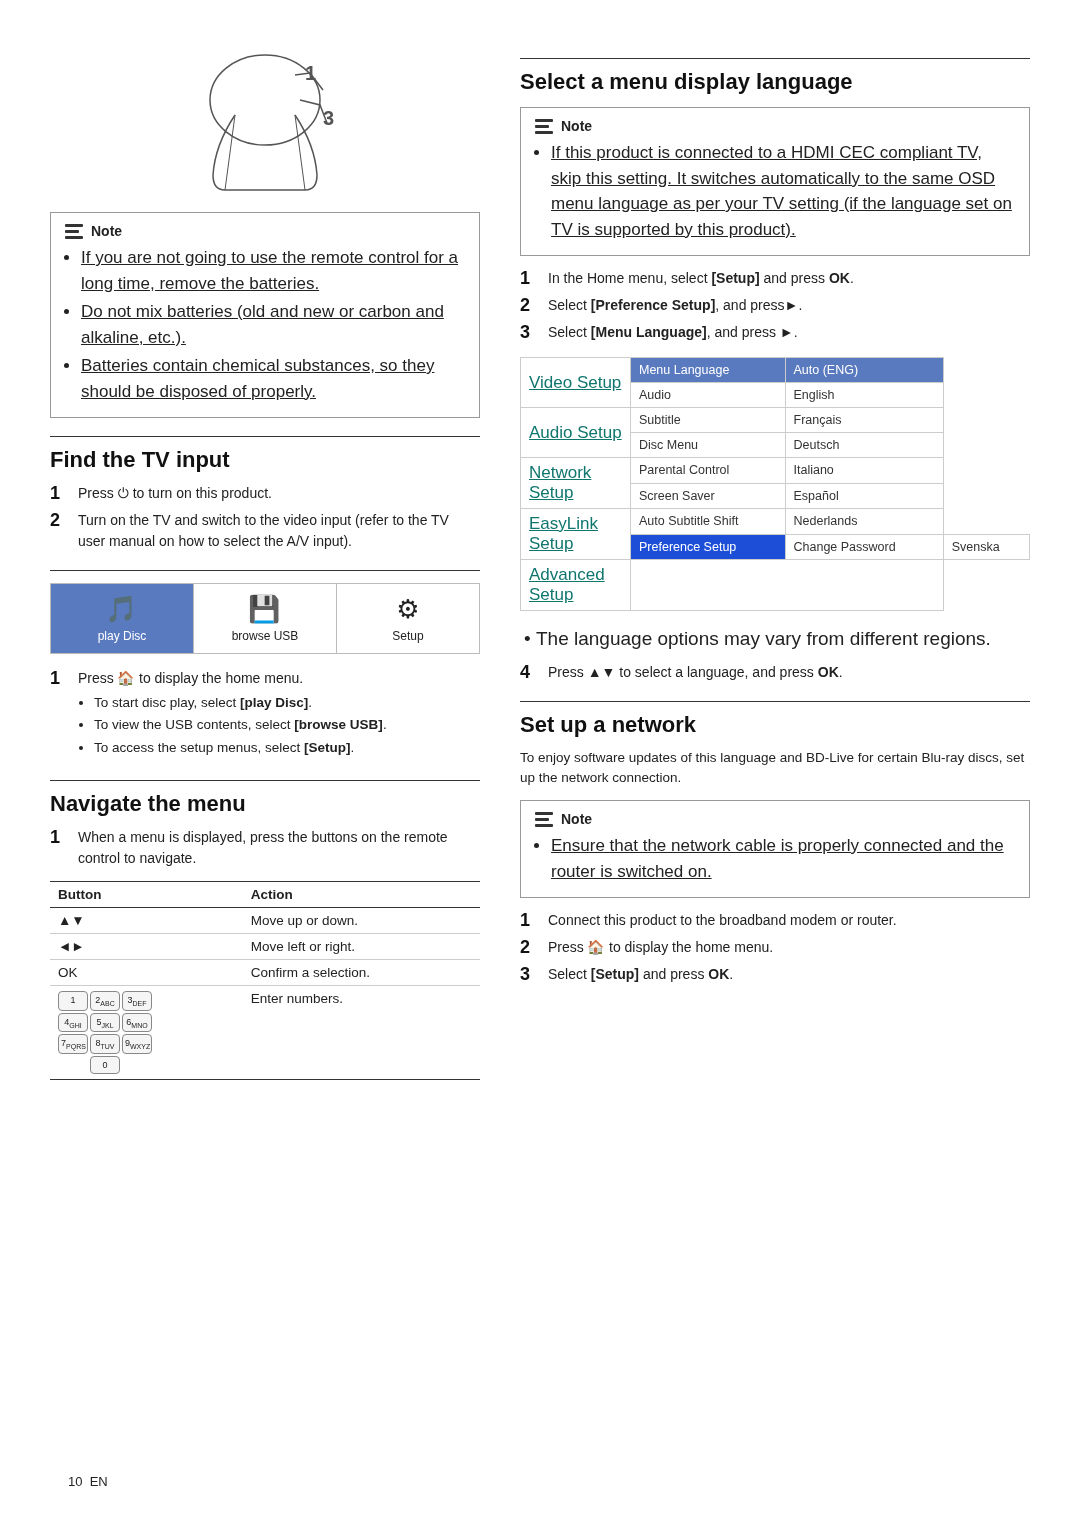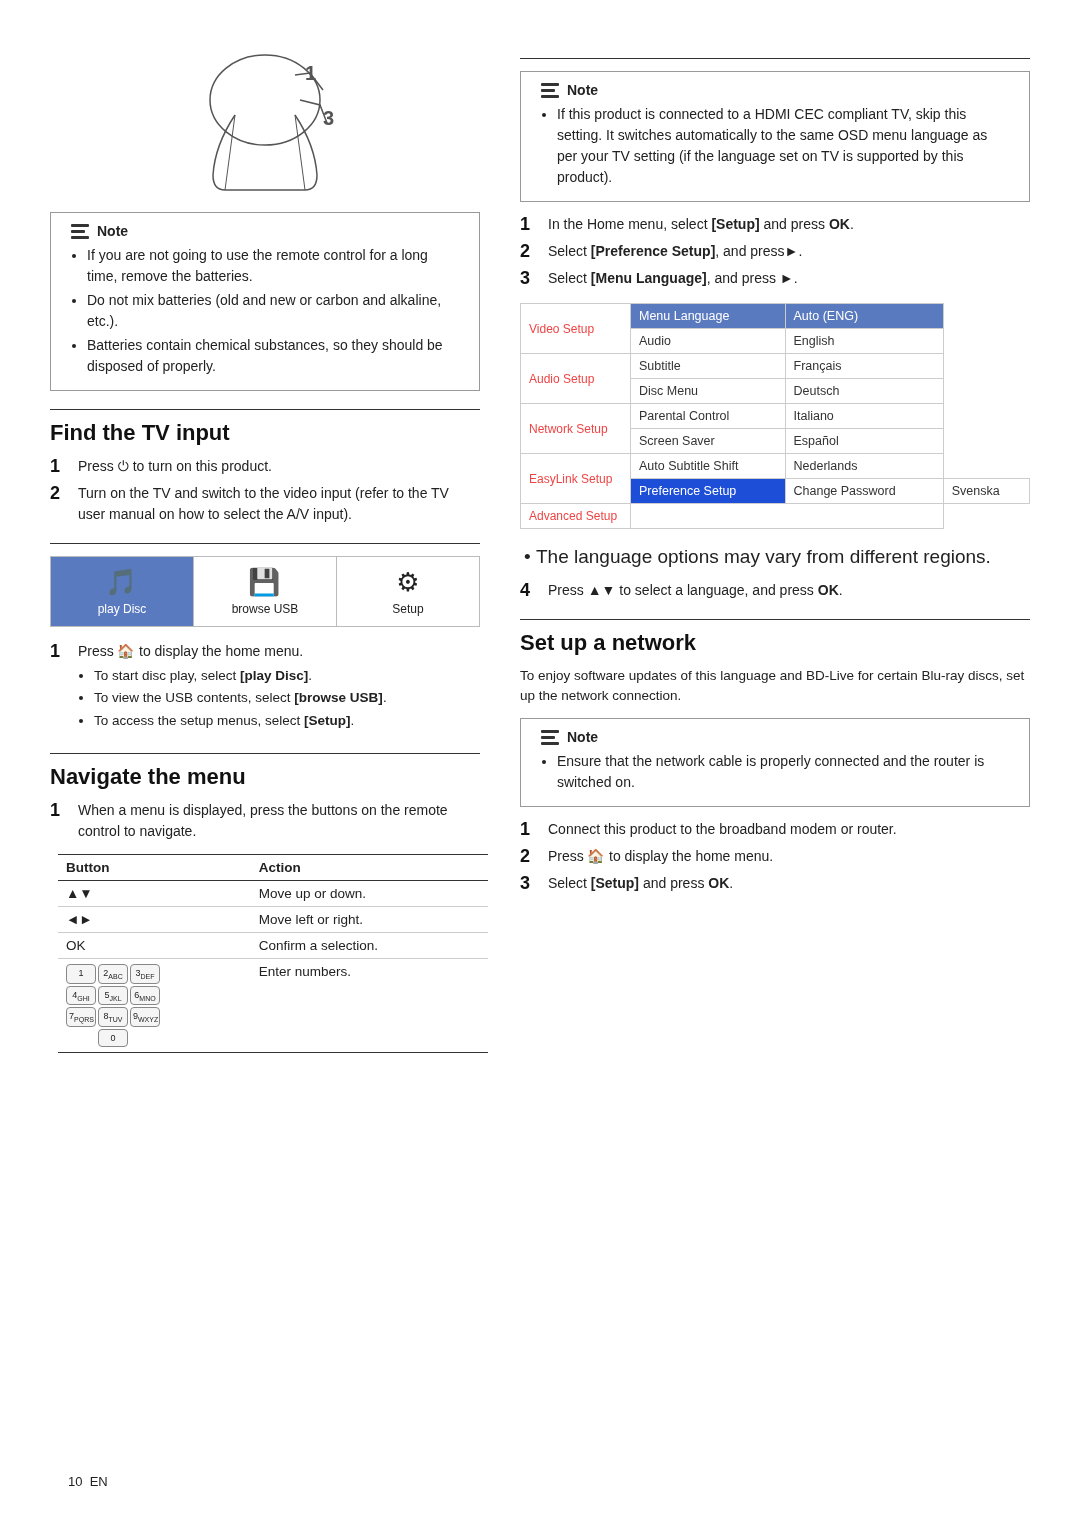--- a/index.html
+++ b/index.html
@@ -52,21 +52,21 @@
       font-size: 14px;
       line-height: 1.5;
       color: #222;
     }
     .item-text b, .item-text strong {
       font-weight: bold;
     }
     
     .note-box {
       border: 1.5px solid #999;
-      padding: 10px 20px;
+      padding: 10px 14px;
       margin: 12px 0;
       background: #fff;
     }
     .note-header {
       display: flex;
       align-items: center;
       gap: 8px;
       margin-bottom: 6px;
       font-size: 14px;
       font-weight: bold;
@@ -83,23 +83,24 @@
       border-radius: 1px;
     }
     .note-line:first-child { width: 18px; }
     .note-line:nth-child(2) { width: 14px; }
     .note-line:nth-child(3) { width: 18px; }
     .note-ul {
       padding-left: 16px;
       list-style: disc;
     }
     .note-ul li {
-      font-size: 14px;
+      font-size: 17px;
       line-height: 1.5;
       margin-bottom: 3px;
+      text-decoration: underline;
     }
     
     .remote-img-area {
       width: 100%;
       height: 160px;
       display: flex;
       align-items: center;
       justify-content: center;
       margin-bottom: 10px;
     }
@@ -126,21 +127,21 @@
       color: #fff;
     }
     .home-icon {
       font-size: 26px;
       margin-bottom: 4px;
     }
     
     .nav-table {
       width: 100%;
       border-collapse: collapse;
-      margin: 12px 8px;
+      margin: 12px 0;
       font-size: 13.5px;
     }
     .nav-table th {
       border-top: 1.5px solid #333;
       border-bottom: 1.5px solid #333;
       text-align: left;
       padding: 5px 8px;
       font-weight: bold;
       background: #fff;
     }
@@ -179,23 +180,24 @@
       border-collapse: collapse;
       font-size: 13px;
       margin: 14px 0;
     }
     .lang-table td {
       border: 1px solid #ccc;
       padding: 5px 8px;
       vertical-align: middle;
     }
     .lang-table td.setup-label {
-      font-size: 12px;
-      color: #ef4444;
+      font-size: 17px;
+      color: #0f766e;
       width: 110px;
+      text-decoration: underline;
     }
     .lang-table td.menu-item {
       font-size: 12.5px;
       color: #333;
     }
     .lang-table td.lang-value {
       font-size: 12.5px;
       color: #333;
       font-weight: normal;
     }
@@ -349,20 +351,21 @@
           <td>Enter numbers.</td>
         </tr>
       </tbody>
     </table>
 
   </div>
 
   <div class="col-right">
 
     <hr class="section-divider">
+    <div class="section-title">Select a menu display language</div>
 
     <div class="note-box">
       <div class="note-header">
         <div class="note-lines-icon">
           <div class="note-line"></div>
           <div class="note-line"></div>
           <div class="note-line"></div>
         </div>
         <span>Note</span>
       </div>

